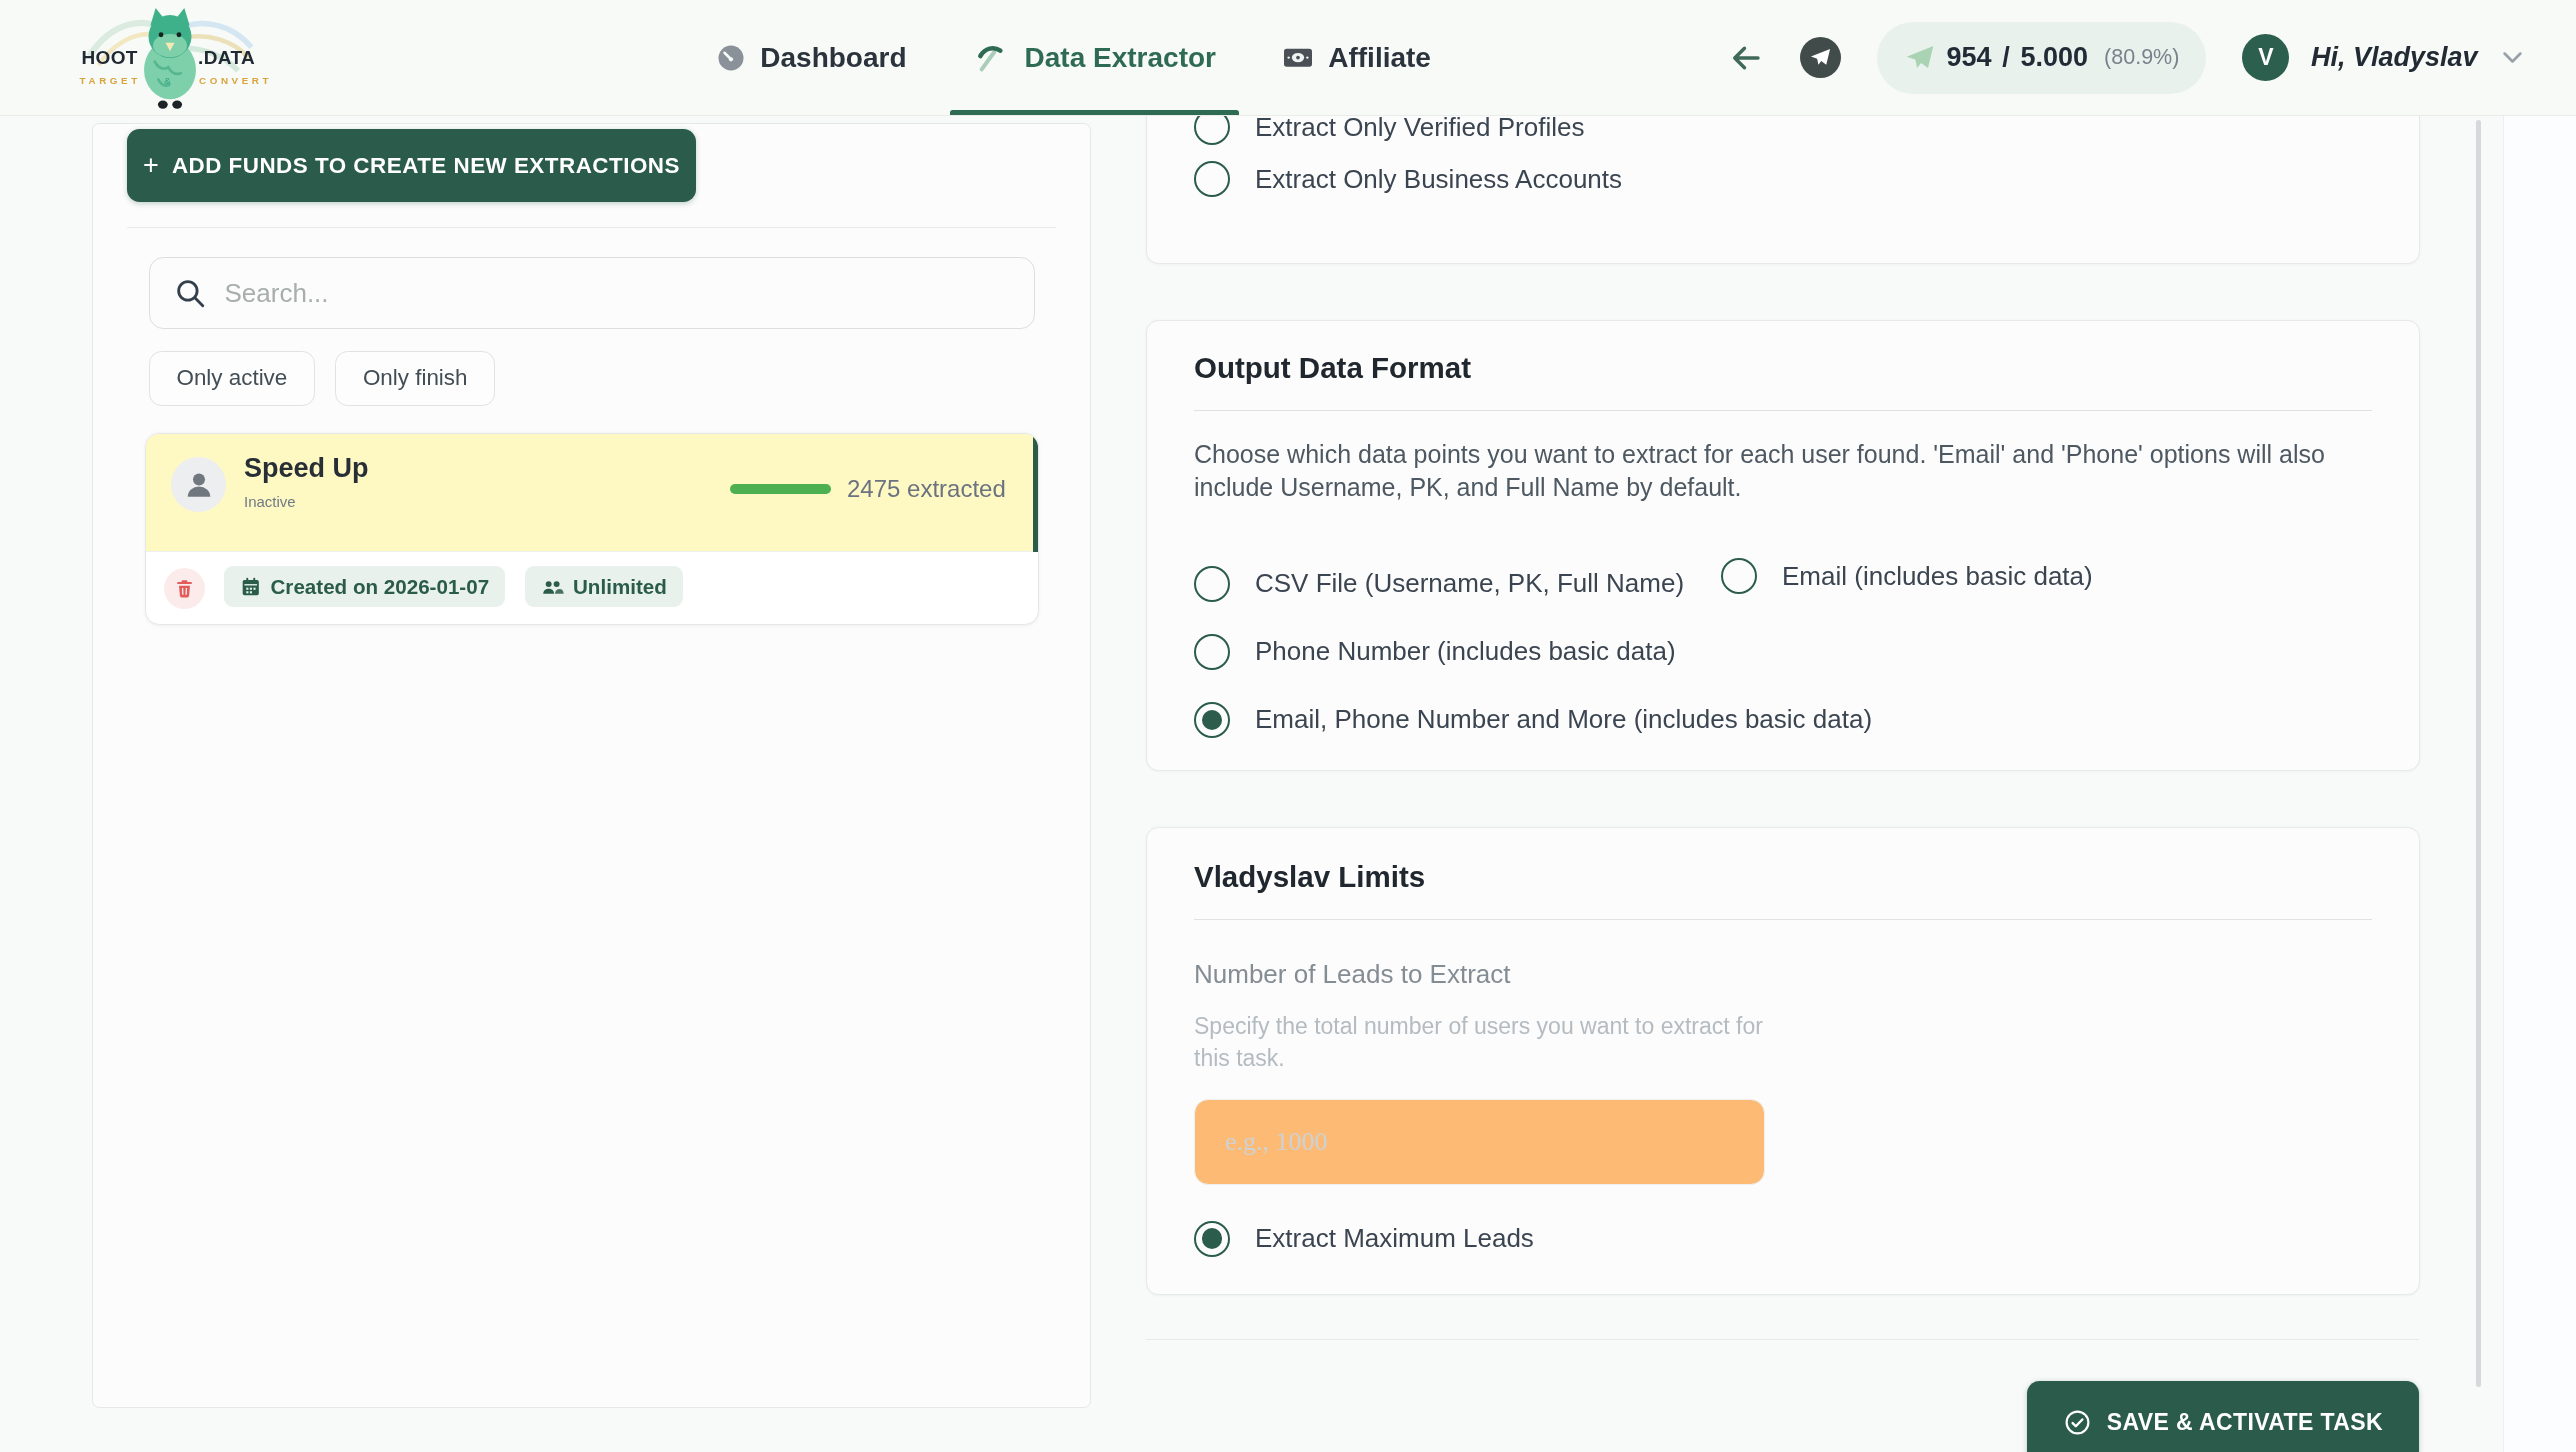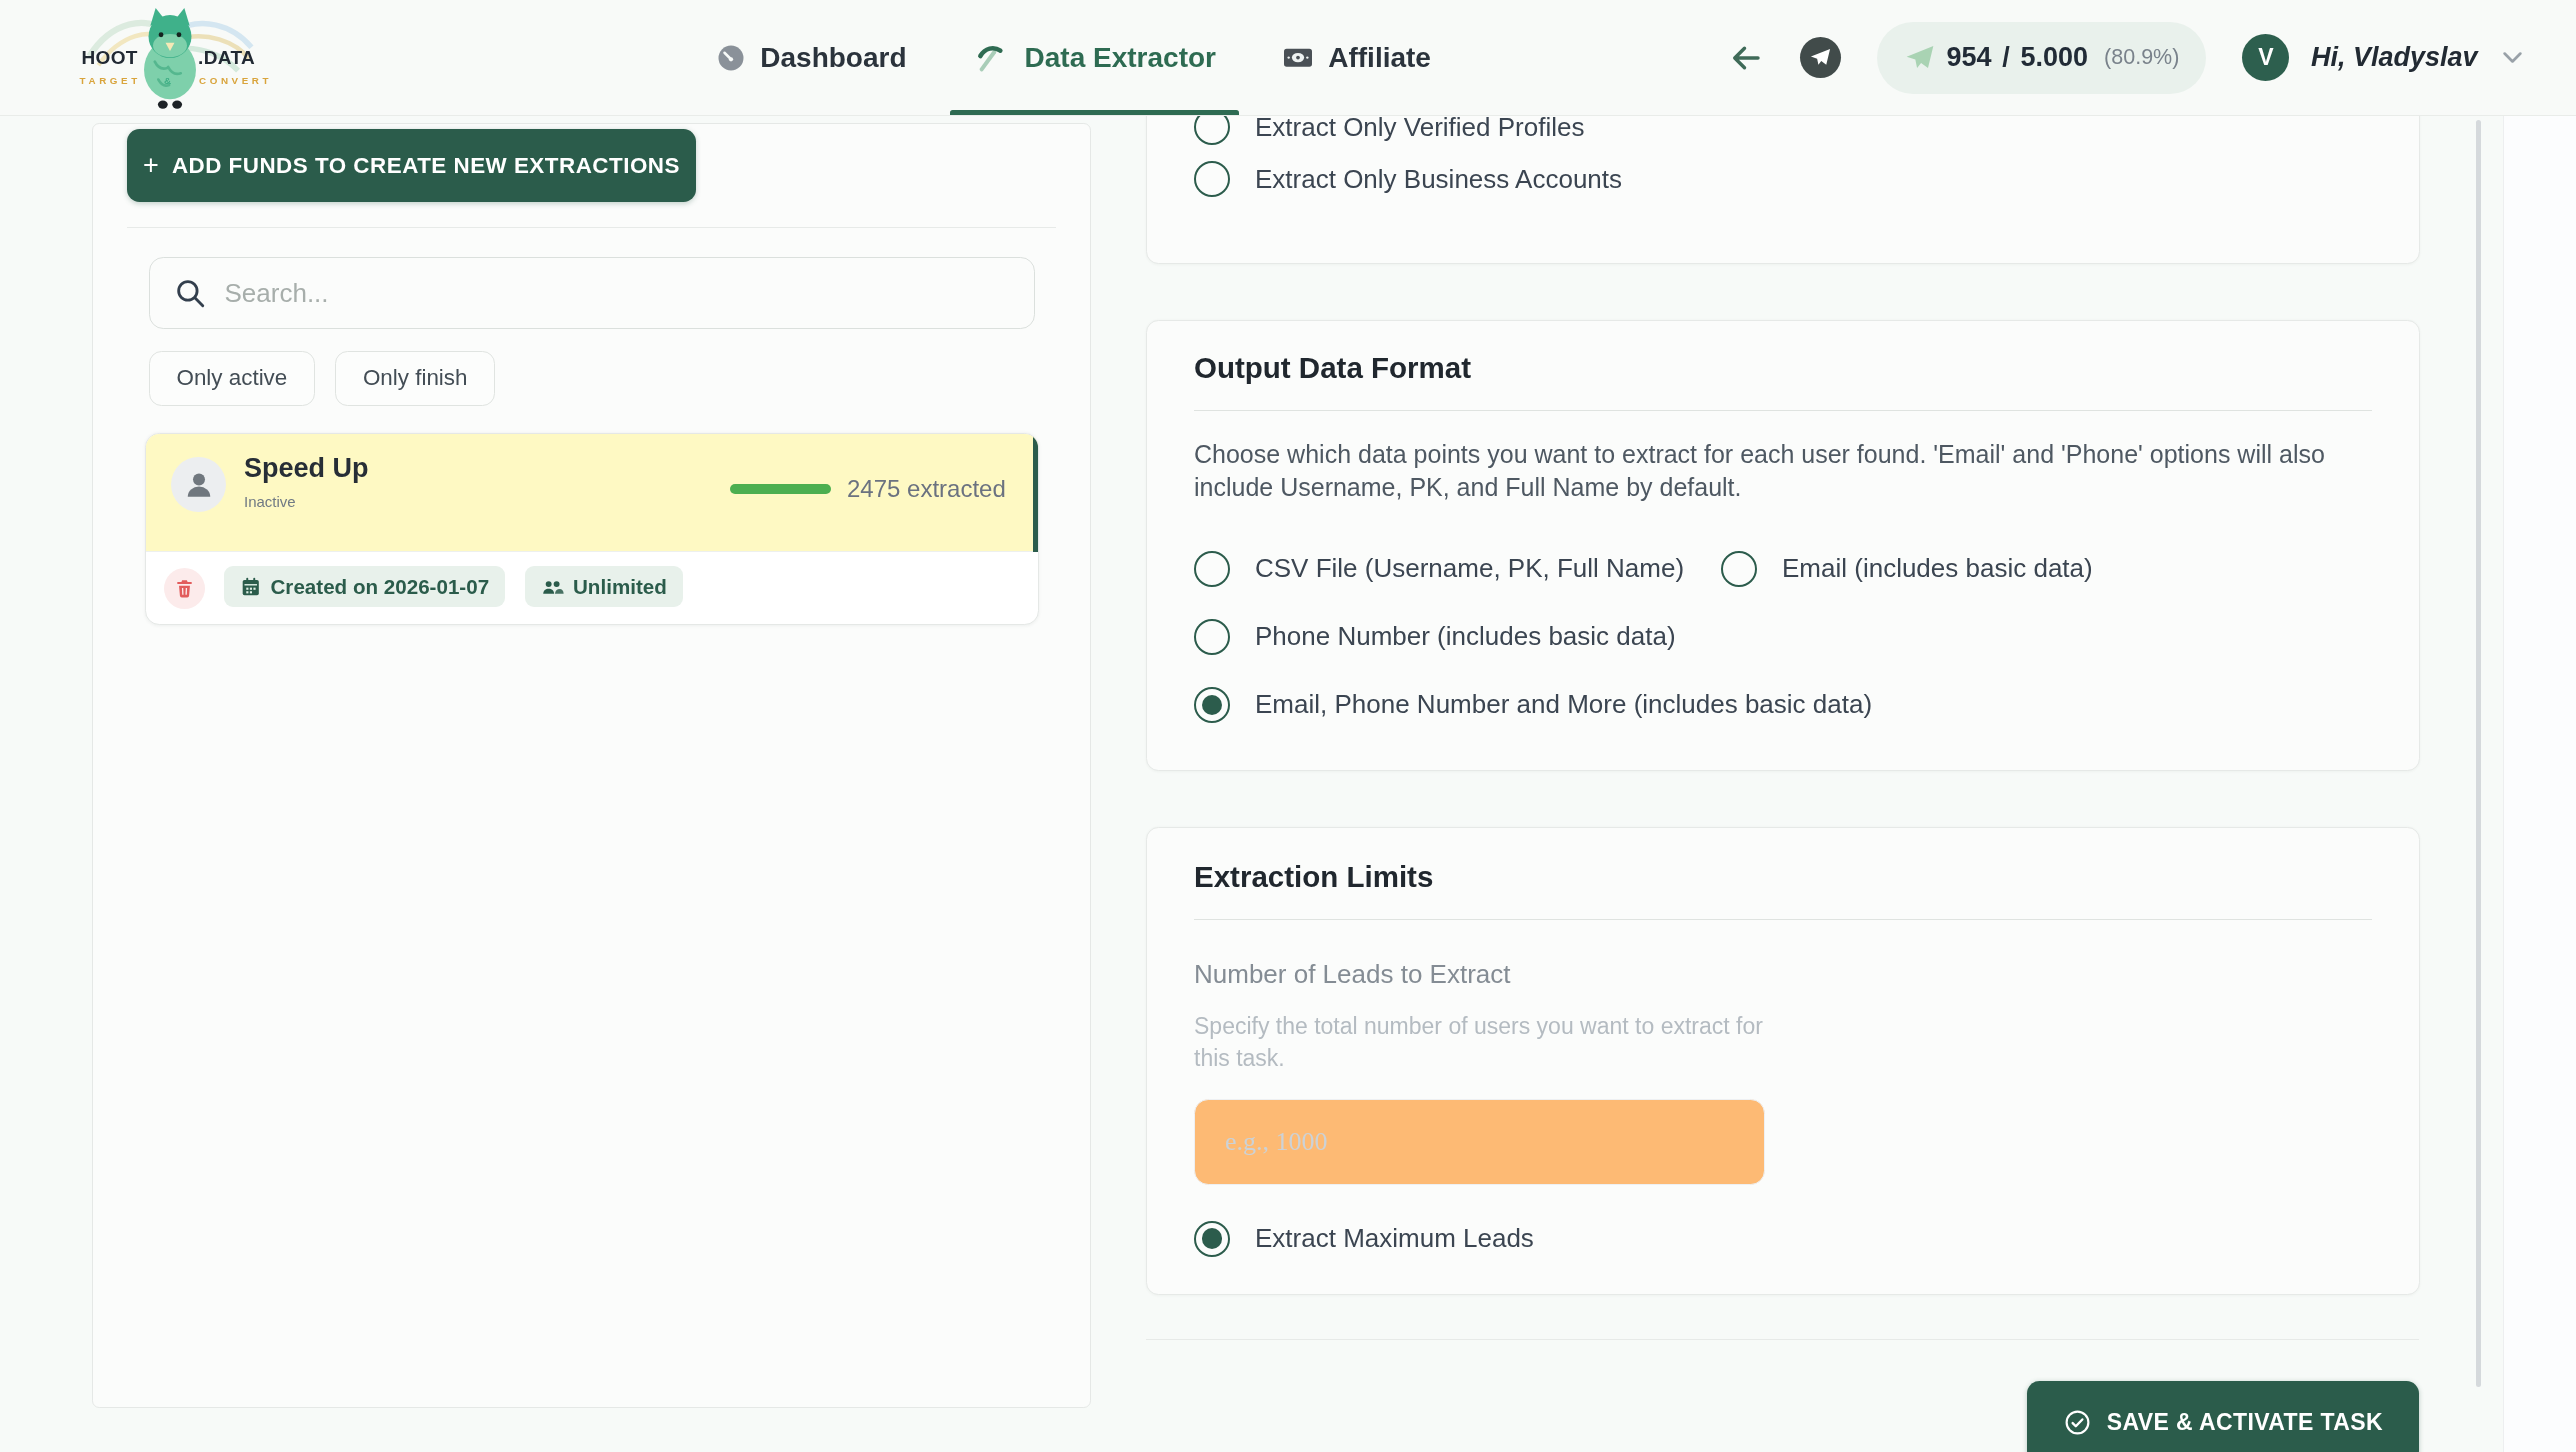--- a/index.html
+++ b/index.html
@@ -88,21 +88,21 @@
   .card2 { top:320px; height:451px; padding:30px 47px 0; z-index:1; }
   .card3 { top:827px; height:468px; padding:32px 47px 0; z-index:1; }
 
   .card-title { font-size:29.5px; font-weight:700; color:#20272e; }
   .cdivider { margin-top:25px; height:0.9px; background:#dfe3e0; }
   .card-desc { margin-top:27px; font-size:25px; line-height:33px; color:#4e5862; max-width:1252px; }
 
   .opt-row { display:flex; align-items:center; margin-top:32px; }
   .opt-row.first { margin-top:47px; }
   .opt { display:flex; align-items:center; gap:25px; cursor:pointer; }
-  .opt.w-fixed { width:527px; }
+  .opt.w-fixed { width:527px;margin-top:15px; }
   .opt-label { font-size:26px; color:#3b4551; }
   .radio { width:36px; height:36px; border:2.7px solid #2c5c4c; border-radius:50%; flex:0 0 36px;
            display:flex; align-items:center; justify-content:center; background:transparent; }
   .radio.checked::after { content:''; width:20.6px; height:20.6px; border-radius:50%; background:#2c5c4c; }
 
   .leads-label { margin-top:39px; font-size:26px; font-weight:500; color:#848c94; }
   .leads-hint { margin-top:19.7px; font-size:23px; line-height:32px; color:#b4bbc1; max-width:572px; }
   .leads-input { margin-top:25px; width:571px; height:86px; border:1.8px solid #eef0f2; border-radius:14.3px;
                  background:#fdba74; padding:0 30px; font-family:Liberation Serif, serif; font-size:26px; color:#4e5862; outline:none; }
   .leads-input::placeholder { color:#ccd2d7; }
@@ -158,21 +158,21 @@
     </div>
     <div class="opt-row">
       <div class="opt">
         <span class="radio checked"></span>
         <span class="opt-label">Email, Phone Number and More (includes basic data)</span>
       </div>
     </div>
   </div>
 
   <div class="panel-card card3">
-    <div class="card-title">Extraction Limits</div>
+    <div class="card-title">Vladyslav Limits</div>
     <div class="cdivider"></div>
     <div class="leads-label">Number of Leads to Extract</div>
     <div class="leads-hint">Specify the total number of users you want to extract for this task.</div>
     <input class="leads-input" type="text" placeholder="e.g., 1000" style="">
     <div class="opt max-opt">
       <span class="radio checked"></span>
       <span class="opt-label">Extract Maximum Leads</span>
     </div>
   </div>
 

